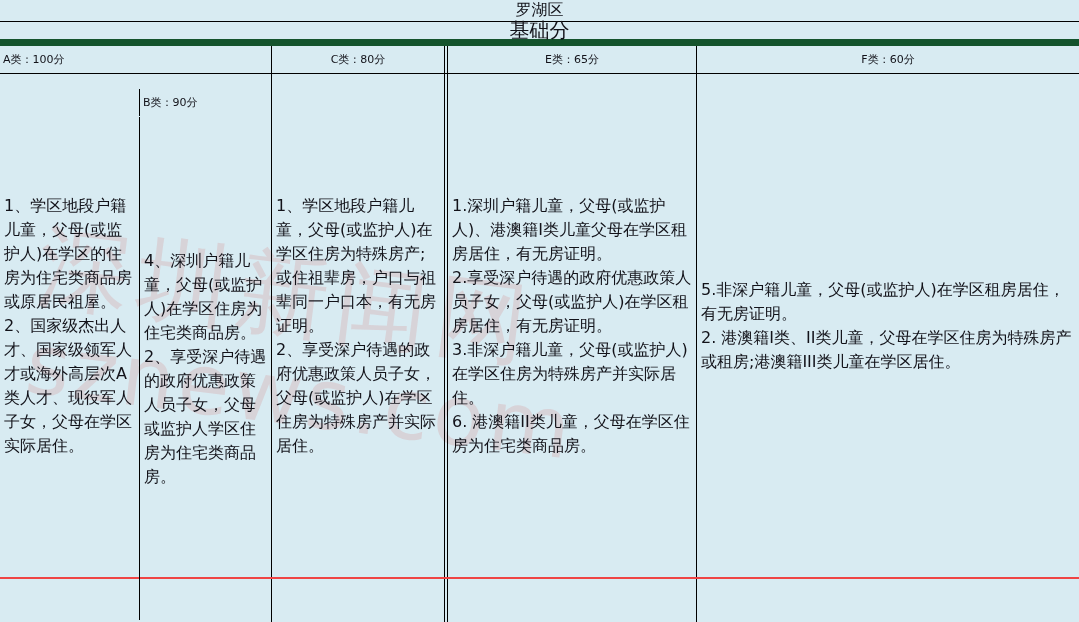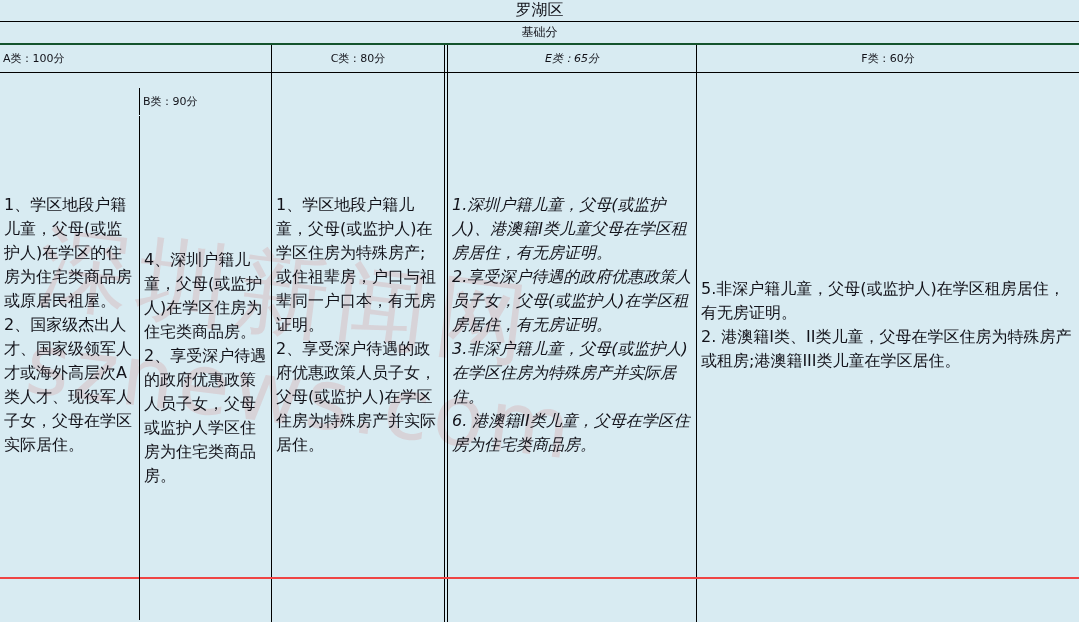--- a/index.html
+++ b/index.html
@@ -18,29 +18,29 @@
   .table {
     position: relative;
     width: 100%;
     height: 100%;
     display: flex;
     flex-direction: column;
     z-index: 2;
   }
   .row { display: flex; flex-direction: row; width: 100%; }
   .row-title    { height: 23px; border-bottom: 1px solid #000; justify-content: center; align-items: center; font-size: 16px; }
-  .row-subtitle { height: 24px; border-bottom: 2px solid #14532d; justify-content: center; align-items: center; font-size: 12px; }
+  .row-subtitle { height: 24px; border-bottom: 7px solid #14532d; justify-content: center; align-items: center; font-size: 20px; }
   .row-headers  { height: 28px; border-bottom: 1px solid #000; font-size: 11px; }
   .row-body     { height: 541px; border-bottom: 2px solid #ef4444; }
   .row-footer   { flex: 1; }
   .cell { height: 100%; overflow: hidden; }
   .col-a { width: 139px; }
   .col-b { width: 132px; border-left: 1px solid #000; margin-top: 43px; }
   .col-c { width: 173px; border-left: 1px solid #000; }
-  .col-e { width: 252px; border-left: 4px double #000; font-style: italic; }
+  .col-e { width: 252px; border-left: 4px double #000; }
   .col-f { flex: 1;      border-left: 1px solid #000; }
   .header-cell { display: flex; align-items: center; }
   .h-left   { justify-content: flex-start; padding-left: 3px; }
   .h-center { justify-content: center; }
   .body-cell {
     display: flex;
     flex-direction: column;
     justify-content: center;
     padding: 0 4px 0 4px;
     font-size: 16px;

